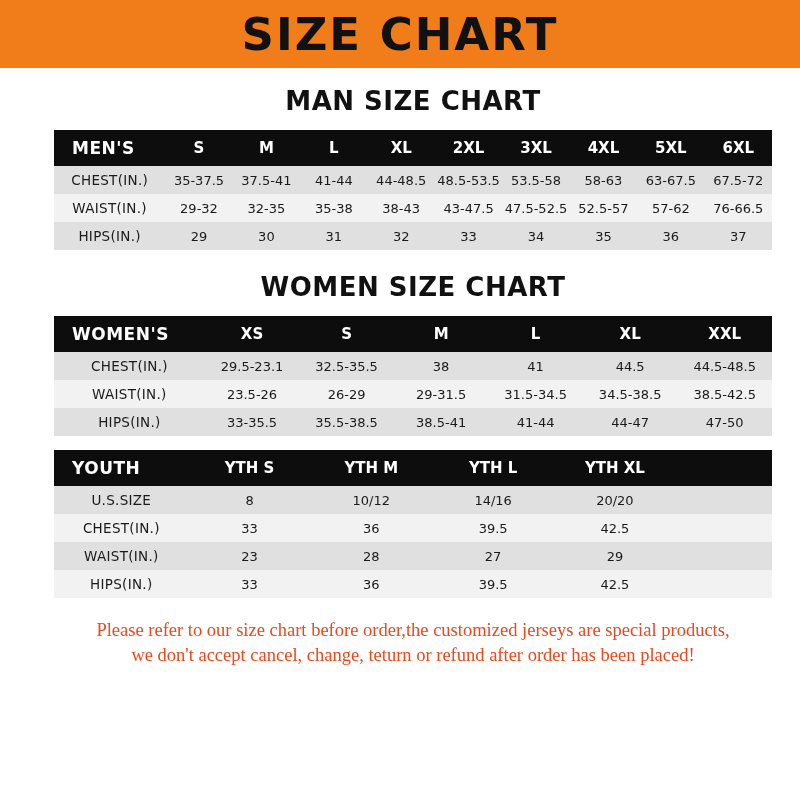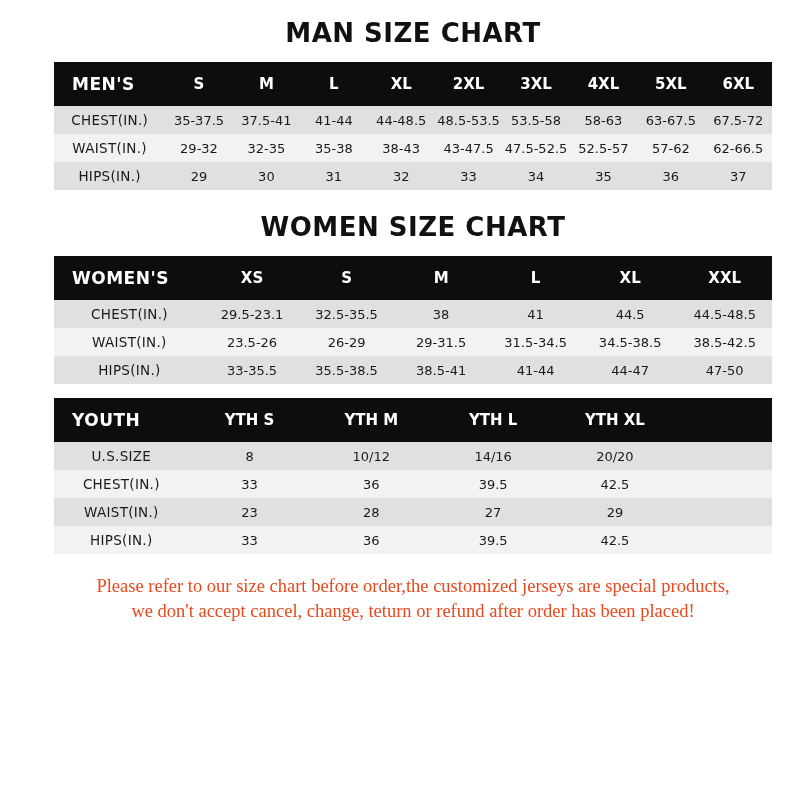--- a/index.html
+++ b/index.html
@@ -66,21 +66,21 @@
     font-size: 13px;
     color: #1a1a1a;
     padding: 0;
     height: 28px;
     font-weight: normal;
   }
   table.size-table thead th {
     background: #0d0d0d;
     color: #ffffff;
     font-weight: bold;
-    height: 44px;
+    height: 36px;
     font-size: 15px;
   }
   table.size-table thead th.first-col {
     text-align: left;
     padding-left: 18px;
     font-size: 17px;
     letter-spacing: 0.5px;
   }
   table.size-table tbody td.first-col {
     text-align: center;
@@ -111,20 +111,23 @@
     font-family: "Liberation Serif", serif;
     font-size: 18.5px;
     line-height: 1.35;
   }
 </style>
 </head>
 <body>
 
 <div class="page">
 
+  <div class="banner">
+    <div class="banner-title">SIZE CHART</div>
+  </div>
 
   <div class="content">
 
     <div class="section-title t1">MAN SIZE CHART</div>
     <table class="size-table men-table">
       <colgroup>
         <col class="c0">
           <col>
           <col>
           <col>
@@ -165,21 +168,21 @@
         <tr class="even">
           <td class="first-col">WAIST(IN.)</td>
           <td>29-32</td>
           <td>32-35</td>
           <td>35-38</td>
           <td>38-43</td>
           <td>43-47.5</td>
           <td>47.5-52.5</td>
           <td>52.5-57</td>
           <td>57-62</td>
-          <td>62-66.5</td>
+          <td>76-66.5</td>
         </tr>
         <tr class="odd">
           <td class="first-col">HIPS(IN.)</td>
           <td>29</td>
           <td>30</td>
           <td>31</td>
           <td>32</td>
           <td>33</td>
           <td>34</td>
           <td>35</td>

